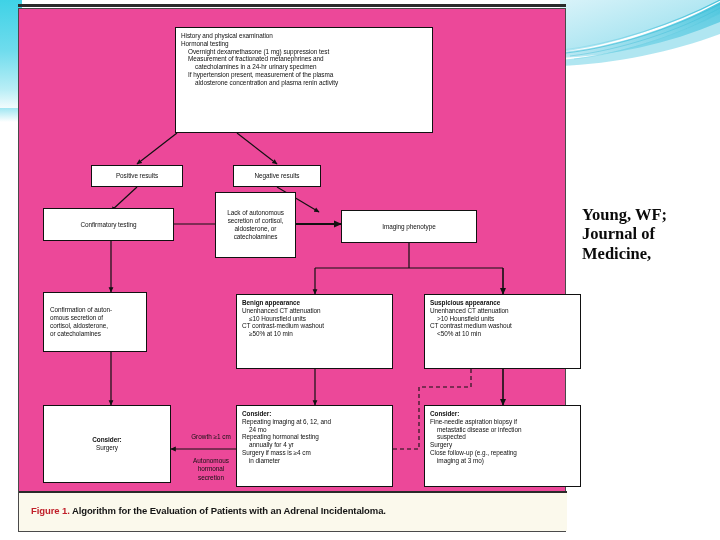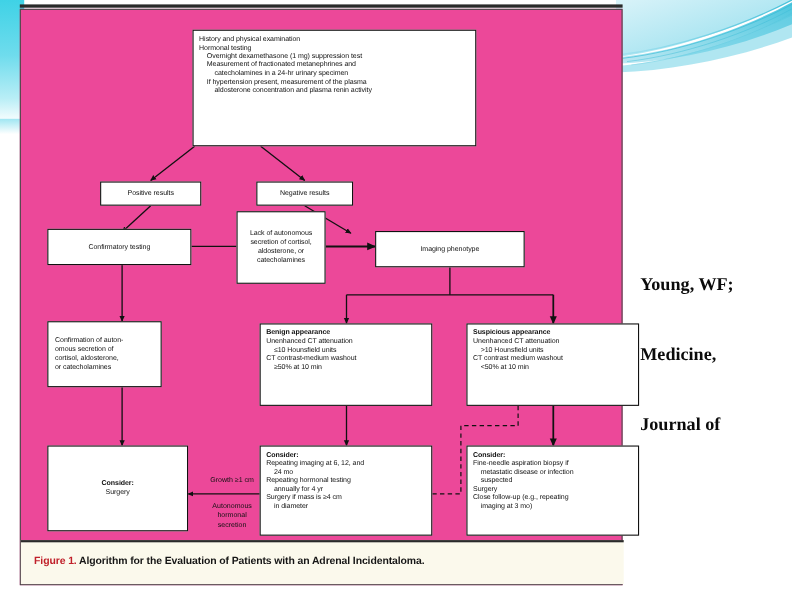--- a/index.html
+++ b/index.html
@@ -53,21 +53,21 @@
   .fbox.ctrcol{display:flex;flex-direction:column;align-items:center;justify-content:center;text-align:center;}
   .fbox.midleft{display:flex;flex-direction:column;justify-content:center;padding:0 6px;}
   
   .flabel{position:absolute;font-size:6.4px;color:#111;text-align:center;line-height:1.3;white-space:nowrap;}
   
   #citation{
     position:absolute;left:582px;top:205px;width:132px;
     font-family:"Liberation Serif", serif;font-weight:bold;
     font-size:16.5px;line-height:1.18;color:#0b0b0b;
   }
-  #citation .cl{display:block;white-space:nowrap;margin-top:44px;}
+  #citation .cl{display:block;white-space:nowrap;}
 </style>
 </head>
 <body>
 
 <div id="slide-decor">
   <div class="left-strip"></div>
   <svg class="swoosh" viewBox="0 0 160 120" preserveAspectRatio="none">
     <defs>
       <linearGradient id="gA" x1="0" y1="1" x2="1" y2="0">
         <stop offset="0%" stop-color="#bfe9f3"></stop>
@@ -218,15 +218,15 @@
   <div id="caption-band">
     <div id="caption-text">
       <span class="figno">Figure 1.</span>
       <span>Algorithm for the Evaluation of Patients with an Adrenal Incidentaloma.</span>
     </div>
   </div>
 </div>
 
 <div id="citation">
   <span class="cl">Young, WF;</span>
+  <span class="cl">Journal of</span>
   <span class="cl">Medicine,</span>
-  <span class="cl">Journal of</span>
 </div>
 
 </body></html>

